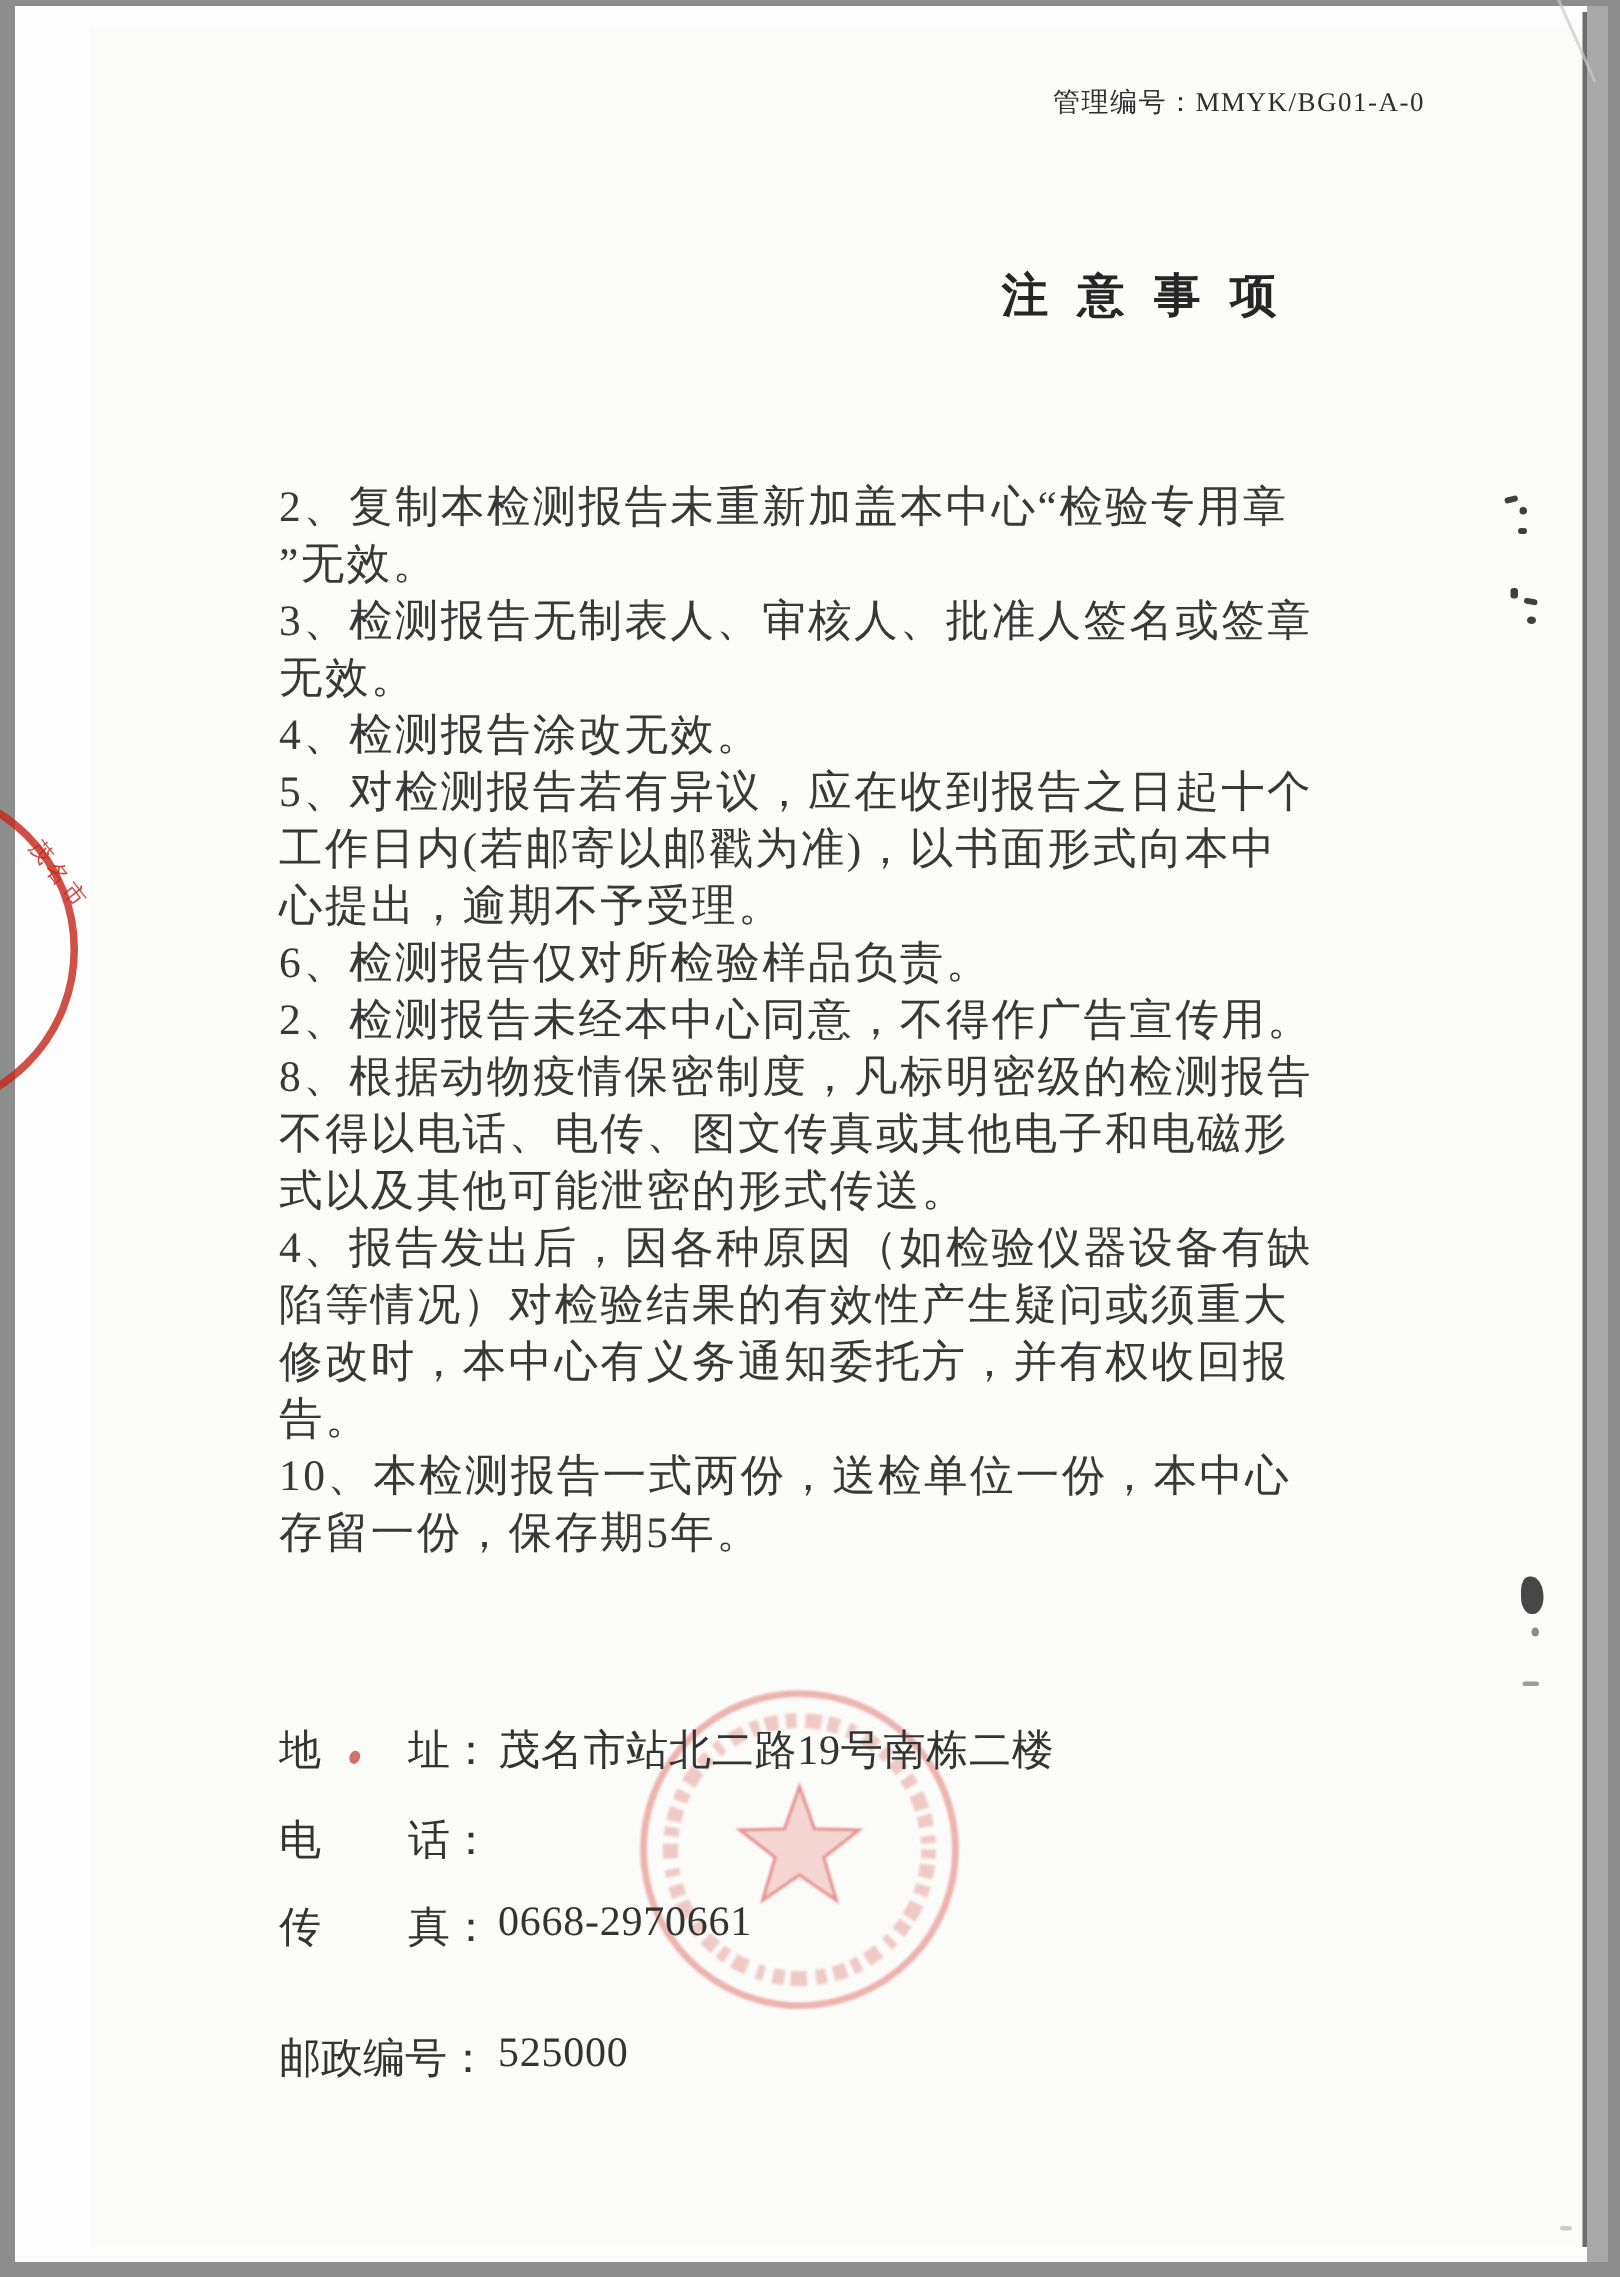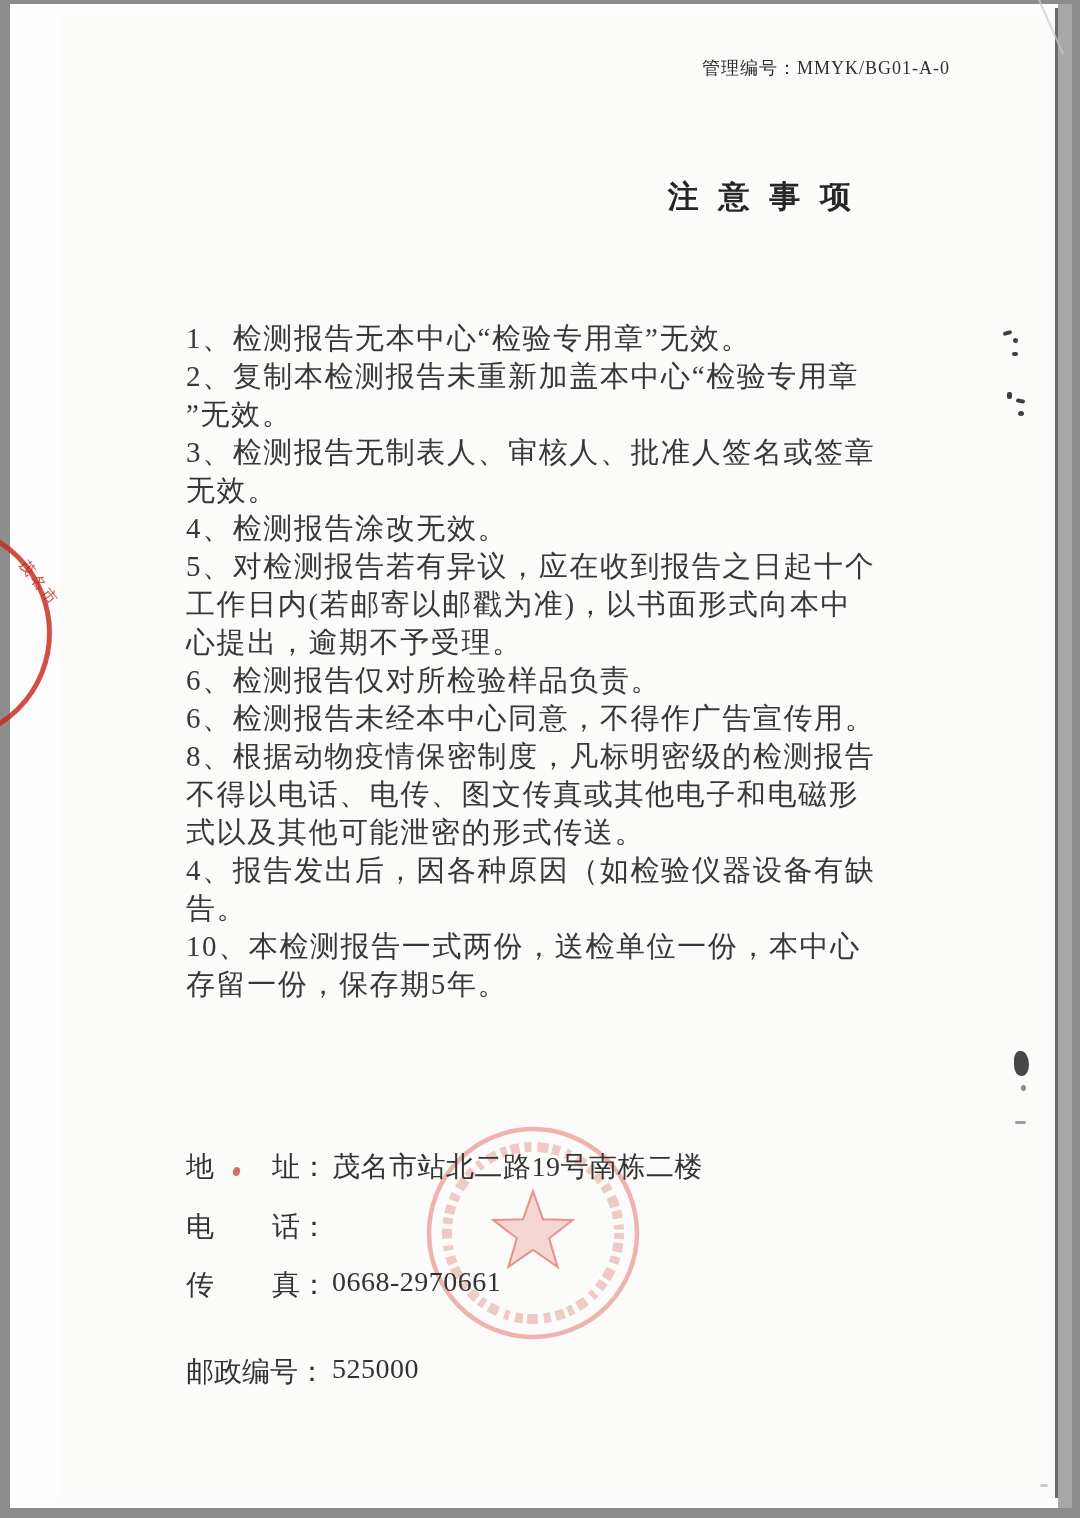--- a/index.html
+++ b/index.html
@@ -56,35 +56,36 @@
       </defs>
     <circle cx="115" cy="115" r="104" fill="none" stroke="#e2796e" stroke-width="4.5" opacity="0.55" filter="url(#blur1)"></circle>
     <circle cx="115" cy="115" r="86" fill="none" stroke="#e0897e" stroke-width="10" opacity="0.42" stroke-dasharray="6 4 9 5 7 6 11 4 8 6 5 7 10 5" filter="url(#blur1)"></circle>
     <path d="M115,73 L125.0,101.2 L154.9,102.0 L131.2,120.3 L139.7,149.0 L115,132 L90.3,149.0 L98.8,120.3 L75.1,102.0 L105.0,101.2 Z" fill="rgba(232,130,120,0.30)" stroke="rgba(220,100,90,0.65)" stroke-width="2" filter="url(#blur1)"></path>
   </svg>
 
   <div class="mgmt">管理编号：MMYK/BG01-A-0</div>
   <div class="title">注 意 事 项</div>
 
   <div class="notice">
-    <div class="nline">1、检测报告无本中心“检验专用章”无效。</div>
     <div class="nline">2、复制本检测报告未重新加盖本中心“检验专用章</div>
     <div class="nline">”无效。</div>
     <div class="nline">3、检测报告无制表人、审核人、批准人签名或签章</div>
     <div class="nline">无效。</div>
     <div class="nline">4、检测报告涂改无效。</div>
     <div class="nline">5、对检测报告若有异议，应在收到报告之日起十个</div>
     <div class="nline">工作日内(若邮寄以邮戳为准)，以书面形式向本中</div>
     <div class="nline">心提出，逾期不予受理。</div>
     <div class="nline">6、检测报告仅对所检验样品负责。</div>
-    <div class="nline">6、检测报告未经本中心同意，不得作广告宣传用。</div>
+    <div class="nline">2、检测报告未经本中心同意，不得作广告宣传用。</div>
     <div class="nline">8、根据动物疫情保密制度，凡标明密级的检测报告</div>
     <div class="nline">不得以电话、电传、图文传真或其他电子和电磁形</div>
     <div class="nline">式以及其他可能泄密的形式传送。</div>
     <div class="nline">4、报告发出后，因各种原因（如检验仪器设备有缺</div>
+    <div class="nline">陷等情况）对检验结果的有效性产生疑问或须重大</div>
+    <div class="nline">修改时，本中心有义务通知委托方，并有权收回报</div>
     <div class="nline">告。</div>
     <div class="nline">10、本检测报告一式两份，送检单位一份，本中心</div>
     <div class="nline">存留一份，保存期5年。</div>
   </div>
 
   <div class="red-dot"></div>
 
   <div class="contact-row row1">
     <span class="contact-label">
       <span>地</span>

